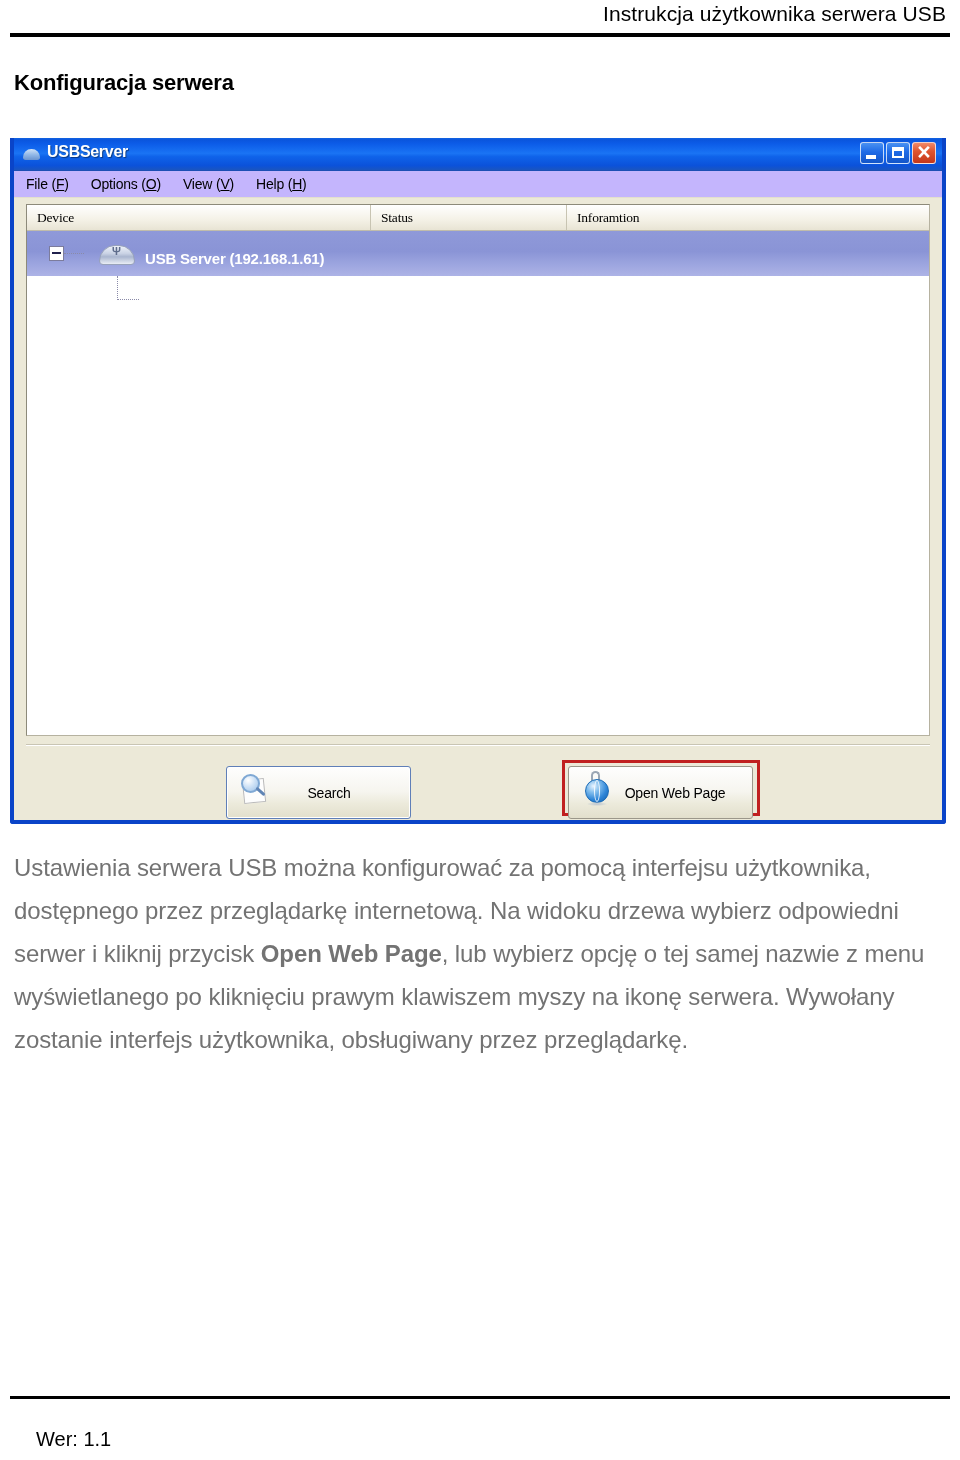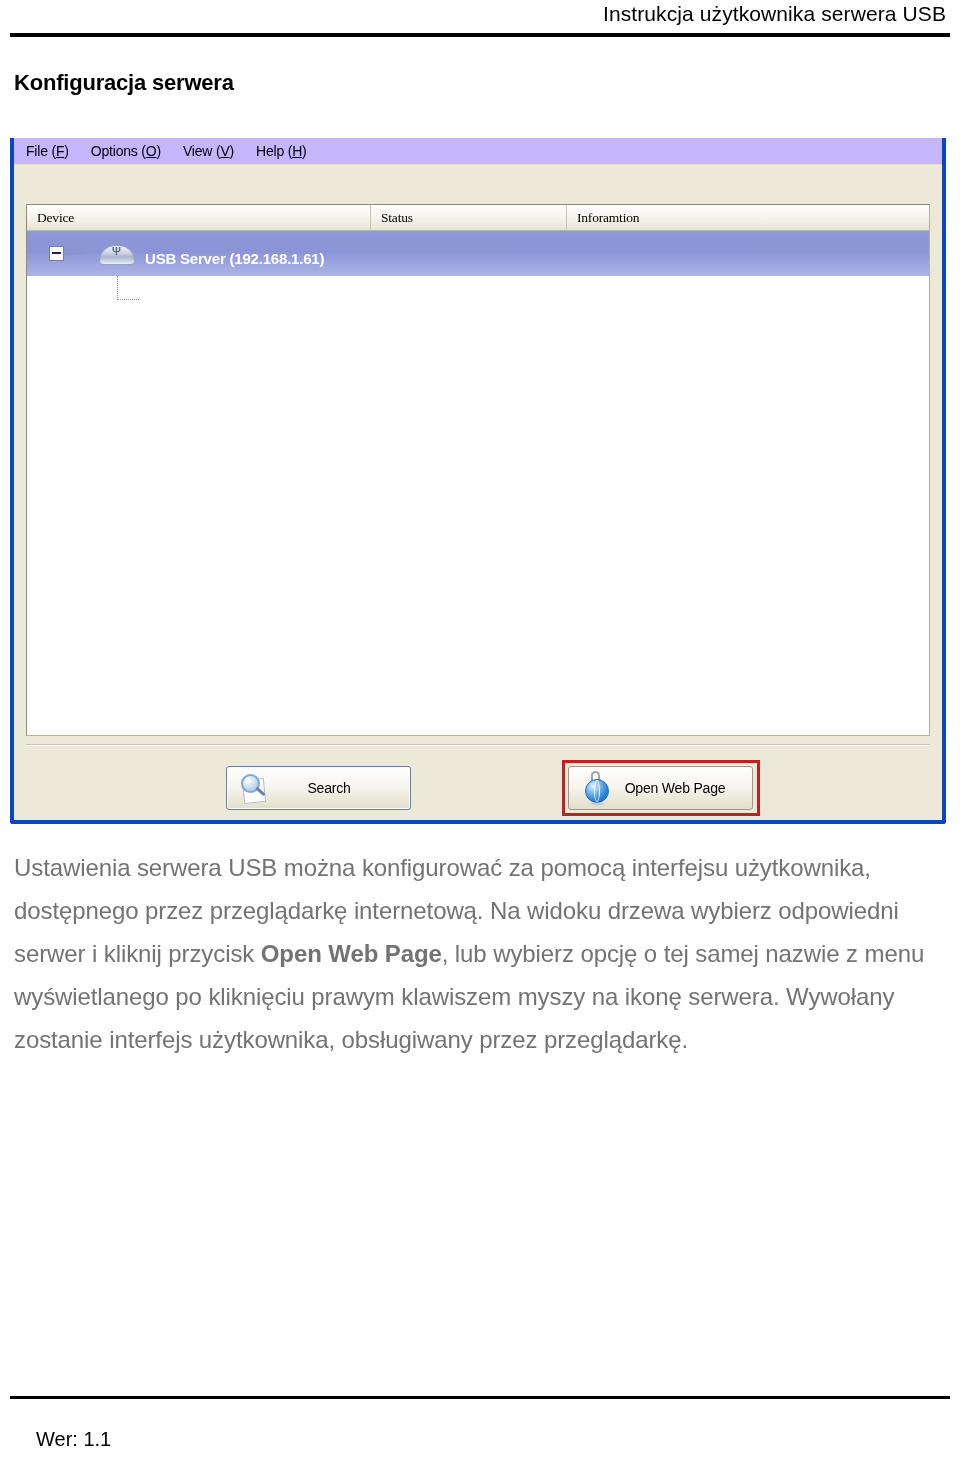--- a/index.html
+++ b/index.html
@@ -340,21 +340,21 @@
     position: absolute;
     left: 0; top: 0;
     width: 904px;
     height: 1px;
     background: #c9c5b4;
     border-bottom: 1px solid #ffffff;
   }
   .xp-button {
     position: absolute;
     top: 22px;
-    height: 44px;
+    height: 53px;
     background: linear-gradient(to bottom, #fefefe 0%, #f6f5ef 48%, #eceadb 72%, #e2dfcc 100%);
     border: 1px solid #9b978a;
     border-radius: 3px;
     box-sizing: border-box;
     display: flex;
     align-items: center;
   }
   .xp-button .btn-label {
     position: absolute;
     width: 100%;
@@ -496,20 +496,31 @@
 
 <div class="doc-header">
   <div class="doc-header-text">Instrukcja użytkownika serwera USB</div>
 </div>
 <div class="rule-top"></div>
 
 <div class="page-heading">Konfiguracja serwera</div>
 
 <div class="win">
 
+  <div class="win-titlebar">
+    <div class="win-title-icon">
+      <div class="dome"></div>
+    </div>
+    <div class="win-title-text">USBServer</div>
+    <div class="win-btns">
+      <div class="win-btn min"></div>
+      <div class="win-btn max"></div>
+      <div class="win-btn close"></div>
+    </div>
+  </div>
 
   <div class="win-menubar">
     <div class="menu-item"><span>File</span> (<u>F</u>)</div>
     <div class="menu-item"><span>Options</span> (<u>O</u>)</div>
     <div class="menu-item"><span>View</span> (<u>V</u>)</div>
     <div class="menu-item"><span>Help</span> (<u>H</u>)</div>
   </div>
 
   <div class="win-body">
 

